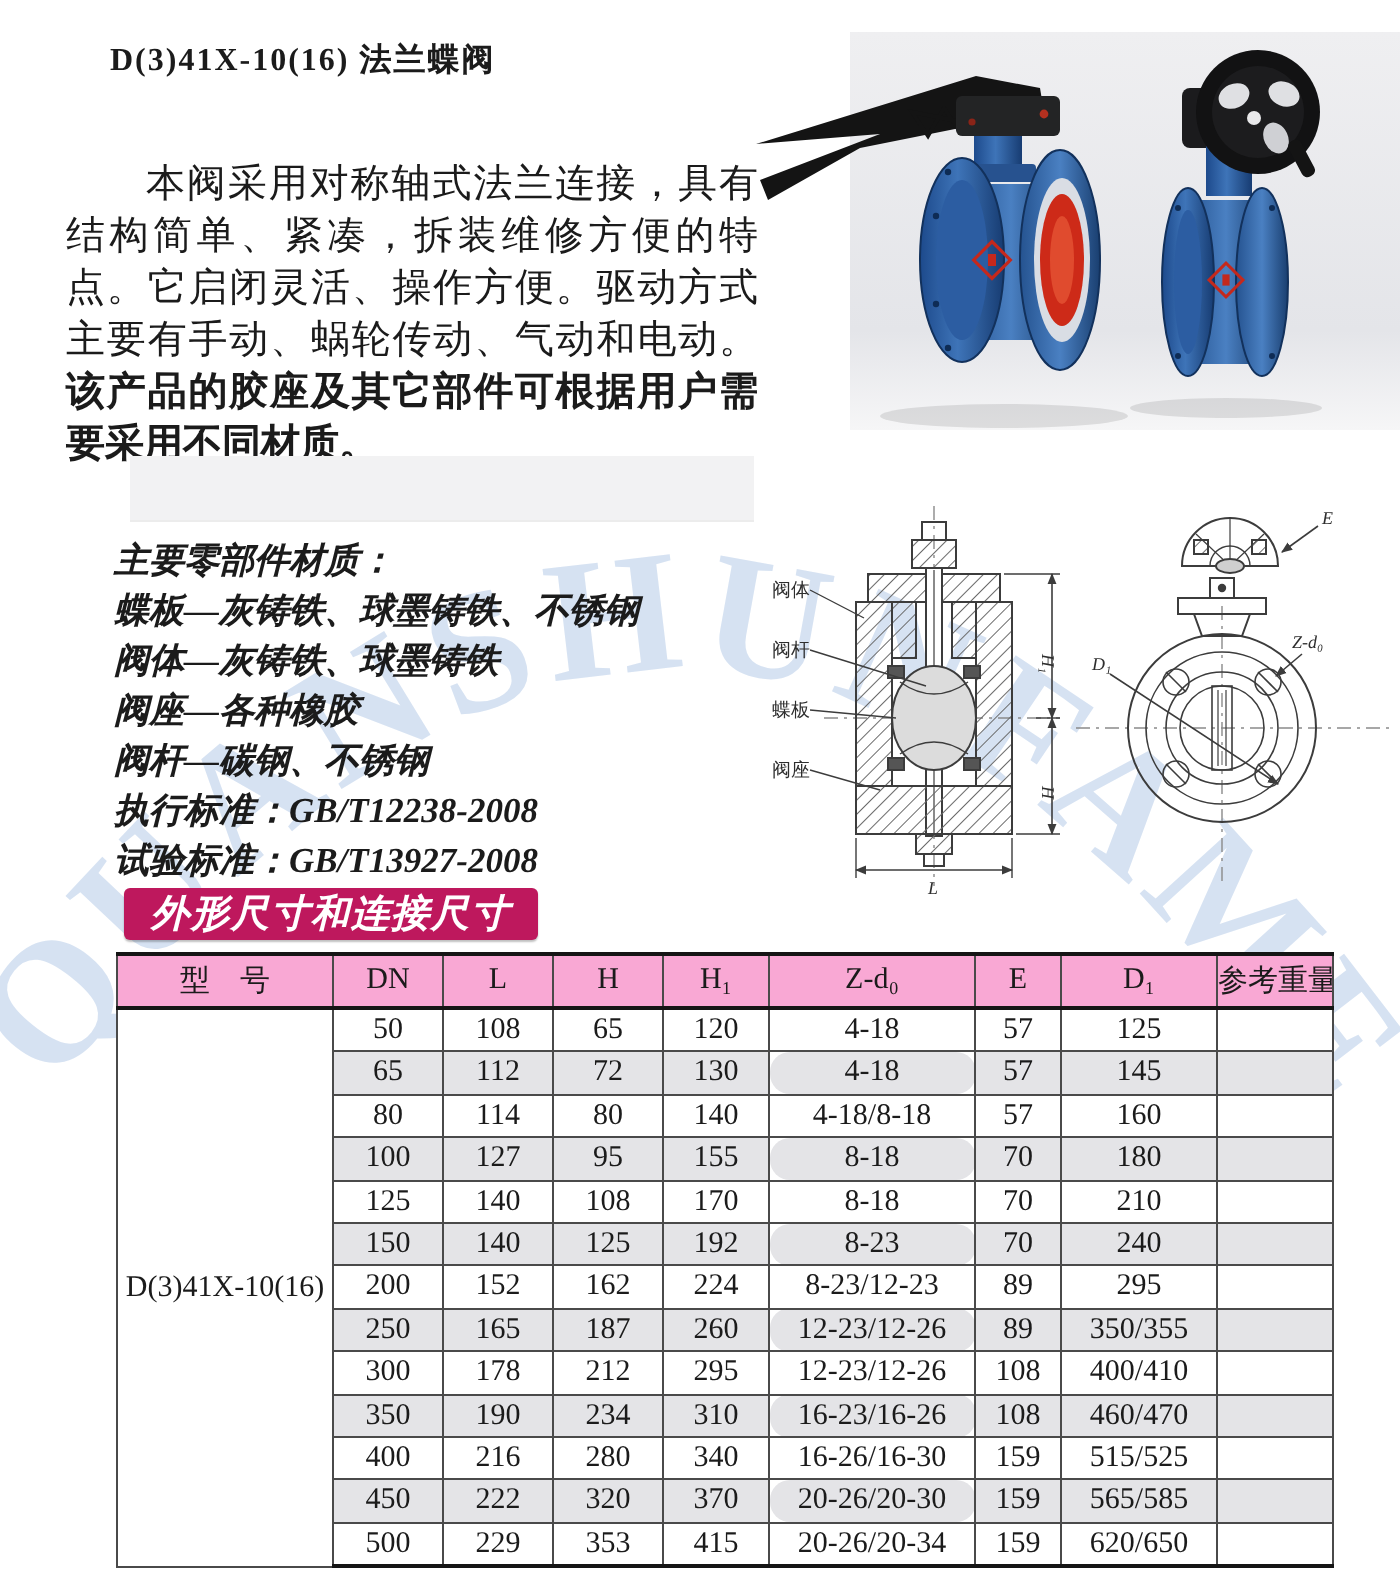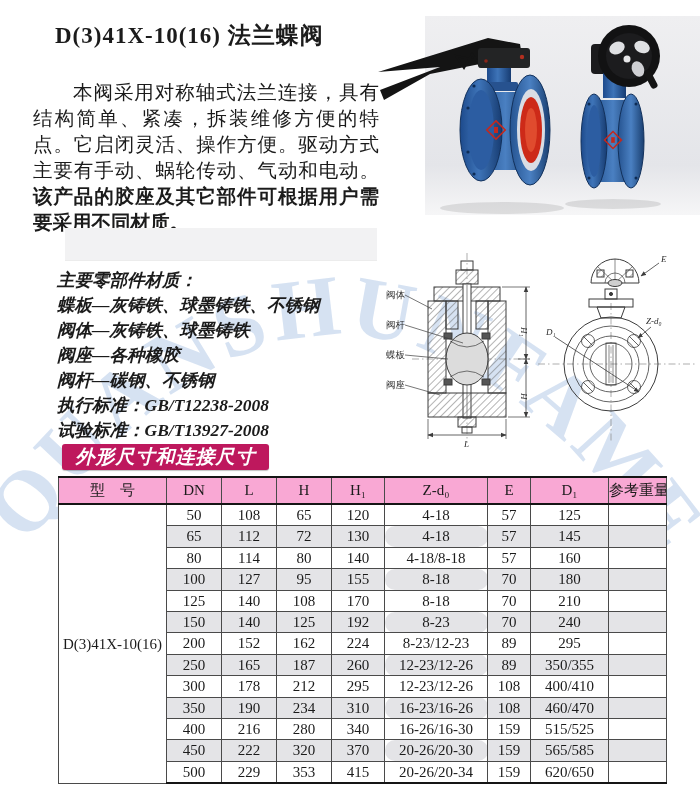--- a/index.html
+++ b/index.html
@@ -4,21 +4,21 @@
 <style>
   html,body{margin:0;padding:0;background:#888;}
   #page{
     position:relative;width:700px;height:787px;margin:0 auto;
     background:#ffffff;overflow:hidden;
     font-family:"Liberation Serif","DejaVu Serif",serif;color:#1b1b1b;
   }
   
   .doc-title{
     position:absolute;left:55px;top:20px;margin:0;
-    font-size:23px;font-weight:bold;letter-spacing:1px;white-space:nowrap;
+    font-size:16px;font-weight:bold;letter-spacing:1px;white-space:nowrap;
   }
   .intro{
     position:absolute;left:33px;top:60px;width:346px;
     font-size:19.5px;line-height:26px;text-align:justify;text-indent:2.05em;
   }
   .intro b{font-weight:bold;}
   .scan-shade{
     position:absolute;left:65px;top:228px;width:312px;height:32px;
     background:#f2f2f3;border-bottom:1px solid #ececec;
   }

